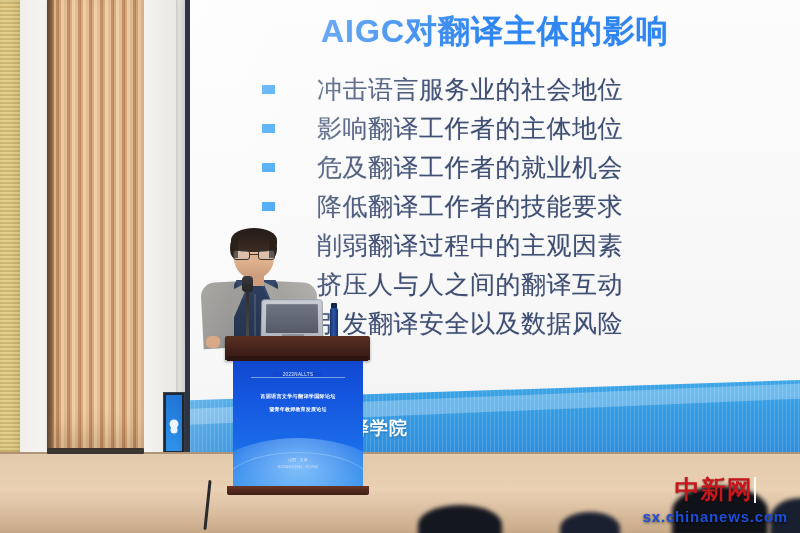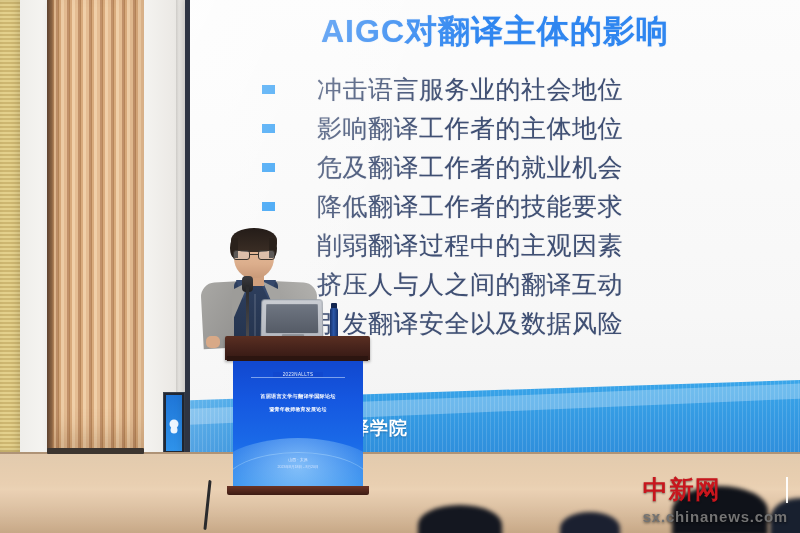--- a/index.html
+++ b/index.html
@@ -371,37 +371,37 @@
   }
 
   
   .cable {
     position:absolute; left:206px; top:480px; width:3px; height:50px;
     background:#2a2a2c; border-radius:2px; transform:rotate(6deg);
   }
 
   
   .watermark { position:absolute; right:12px; bottom:8px; text-align:right; }
-  .wm-row { display:flex; align-items:center; justify-content:space-between; gap:1px; }
+  .wm-row { display:flex; align-items:center; justify-content:center; gap:1px; }
   .wm-cn {
     font-size:25px; font-weight:bold; color:#c8161d;
     letter-spacing:1px;
     text-shadow:0 1px 2px rgba(0,0,0,.45);
     font-family:"Liberation Serif","DejaVu Serif",serif;
   }
   .wm-div { width:2px; height:26px; background:#ffffff; opacity:.95; }
   .wm-sx {
     font-size:25px; font-weight:bold; color:#ffffff;
     letter-spacing:2px;
     text-shadow:0 1px 3px rgba(0,0,0,.6);
     font-family:"Liberation Serif","DejaVu Serif",serif;
   }
   .wm-url {
     margin-top:2px;
-    font-size:15px; font-weight:bold; color:#737373; letter-spacing:.8px;
+    font-size:15px; font-weight:bold; color:#1d4ed8; letter-spacing:.8px;
     text-shadow:0 1px 3px rgba(0,0,0,.7);
   }
 </style>
 </head>
 <body>
 
 <div id="stage">
 
   <div class="room">
     <div class="slat-panel"></div>

